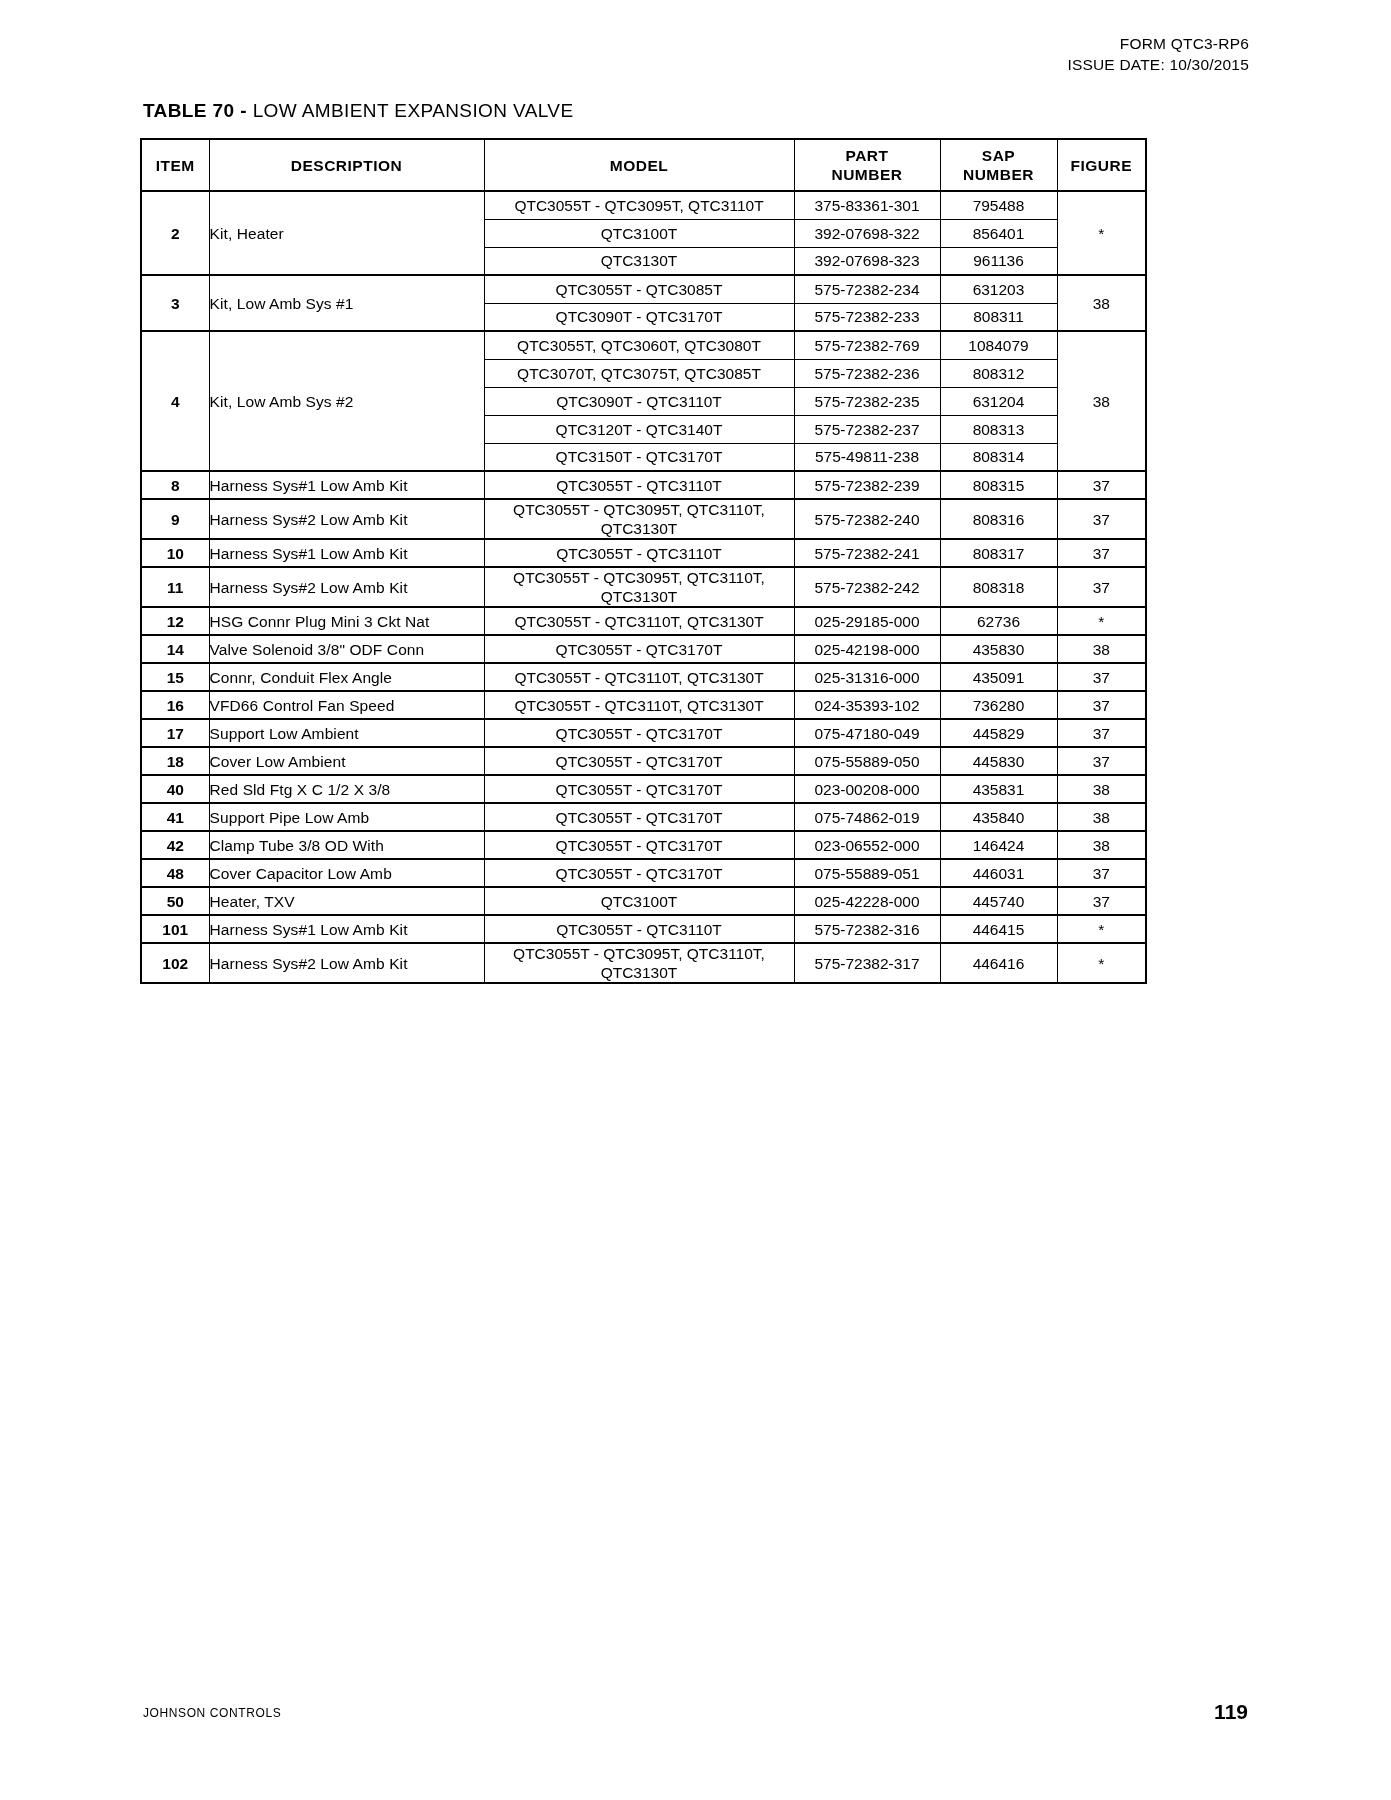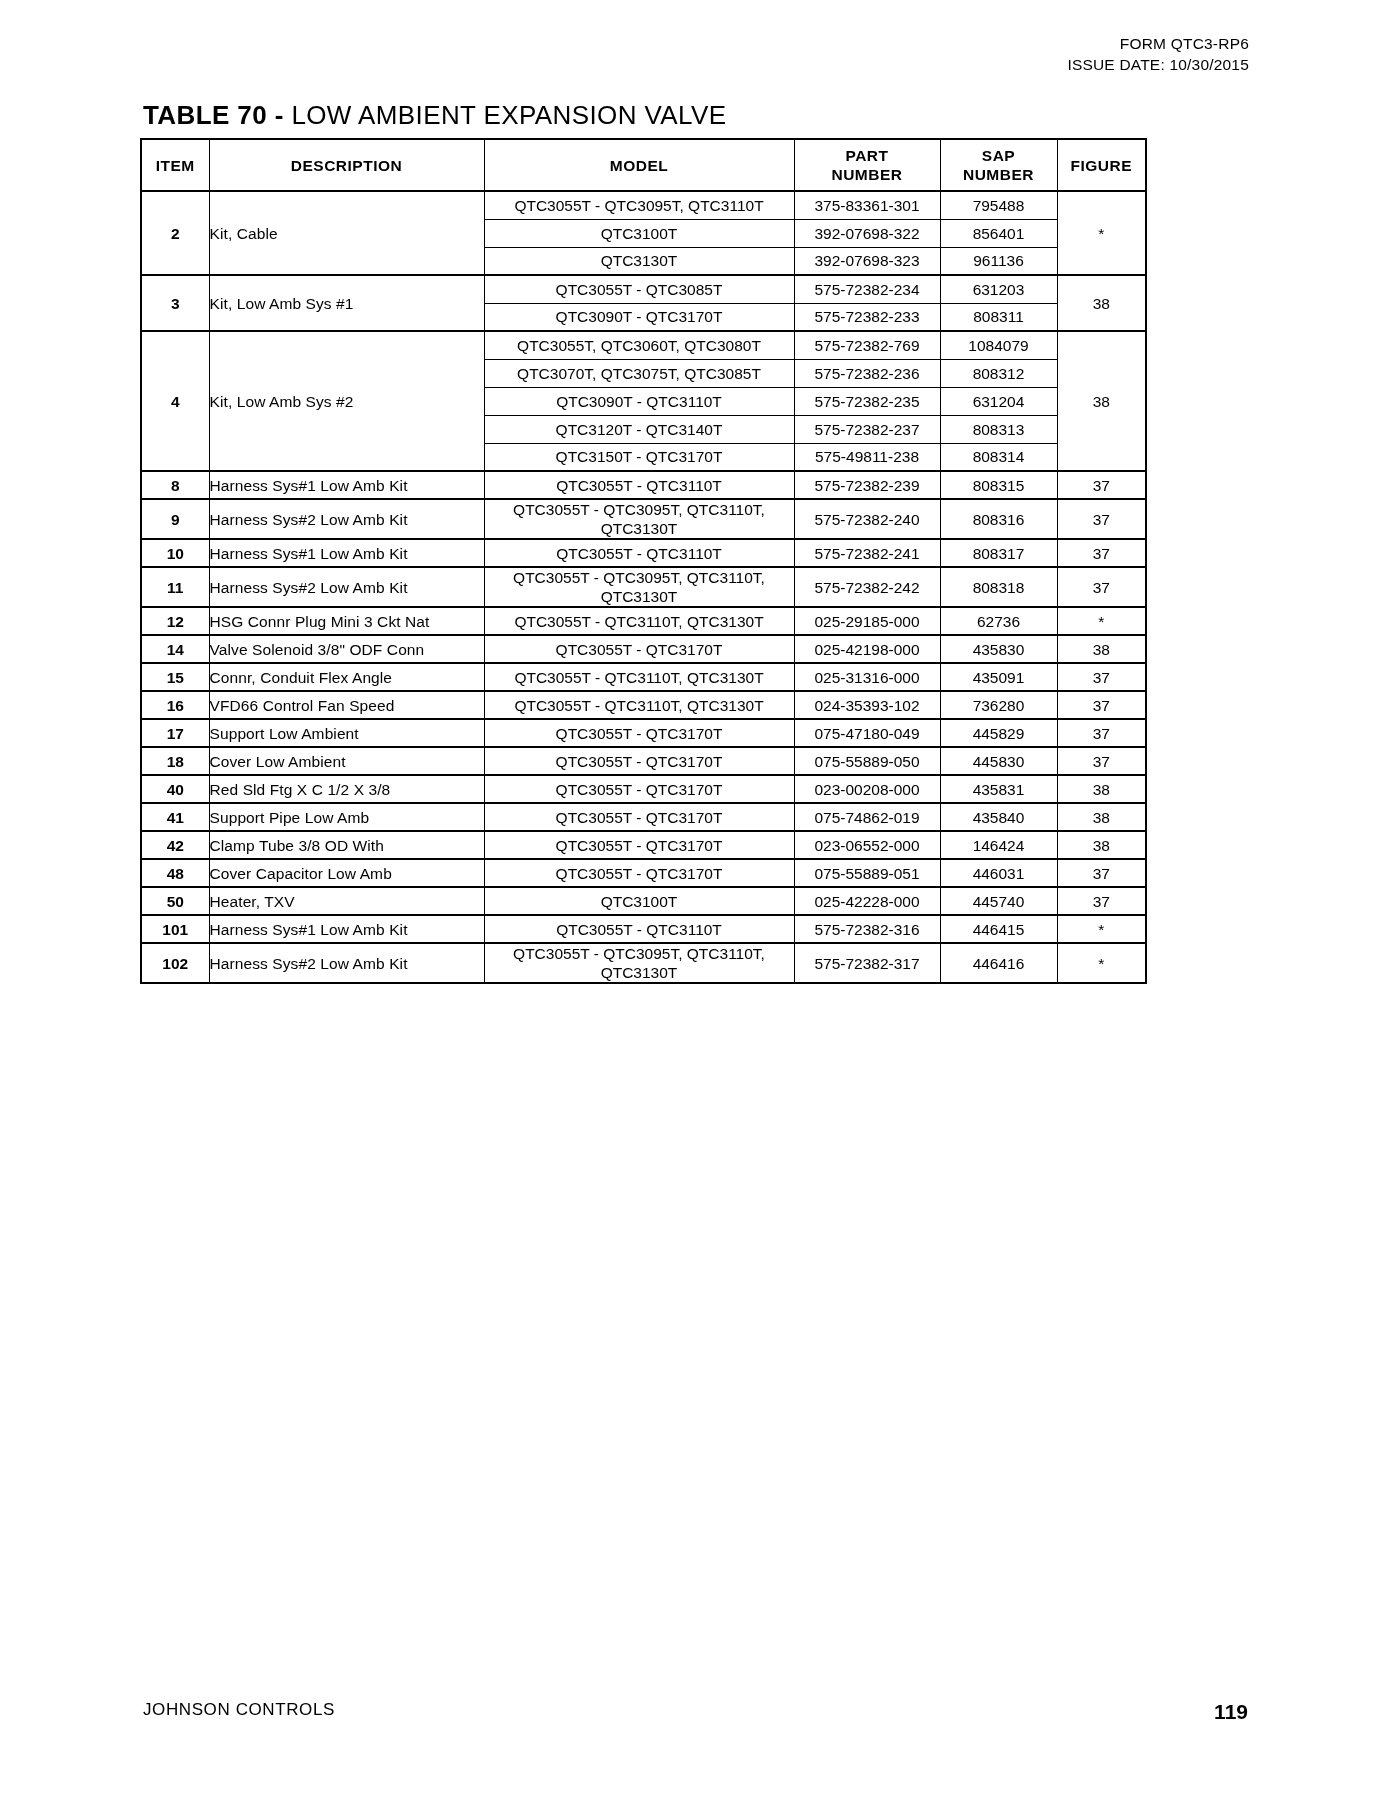--- a/index.html
+++ b/index.html
@@ -32,21 +32,21 @@
     line-height: 21px;
     letter-spacing: 0.2px;
   }
   .doc-header div { white-space: nowrap; }
 
   
   .table-title {
     position: absolute;
     top: 100px;
     left: 143px;
-    font-size: 26px;
+    font-size: 19px;
     letter-spacing: 0.4px;
     white-space: nowrap;
   }
   .table-title .strong {
     font-weight: bold;
   }
 
   
   .tbl-wrap {
     position: absolute;
@@ -122,21 +122,21 @@
   .grp-top > td, .grp-top > th {
     border-top: 2.5px solid #000 !important;
   }
   thead tr th { border-bottom: 2.5px solid #000; }
 
   
   .footer {
     position: absolute;
     left: 143px;
     bottom: 72px;
-    font-size: 17px;
+    font-size: 12px;
     letter-spacing: 0.6px;
   }
   .pagenum {
     position: absolute;
     right: 143px;
     bottom: 68px;
     font-size: 21px;
     font-weight: bold;
   }
 </style>
@@ -174,21 +174,21 @@
           <th>
             <span>SAP</span><br>
             <span>NUMBER</span>
           </th>
           <th>FIGURE</th>
         </tr>
       </thead>
       <tbody id="parts-body">
           <tr class="row-h grp-top">
             <td class="item" rowspan="3">2</td>
-            <td class="desc" rowspan="3">Kit, Cable</td>
+            <td class="desc" rowspan="3">Kit, Heater</td>
             <td class="model">QTC3055T - QTC3095T, QTC3110T</td>
             <td class="part">375-83361-301</td>
             <td class="sap">795488</td>
             <td class="figure" rowspan="3">*</td>
           </tr>
           <tr class="row-h">
             <td class="model">QTC3100T</td>
             <td class="part">392-07698-322</td>
             <td class="sap">856401</td>
           </tr>

